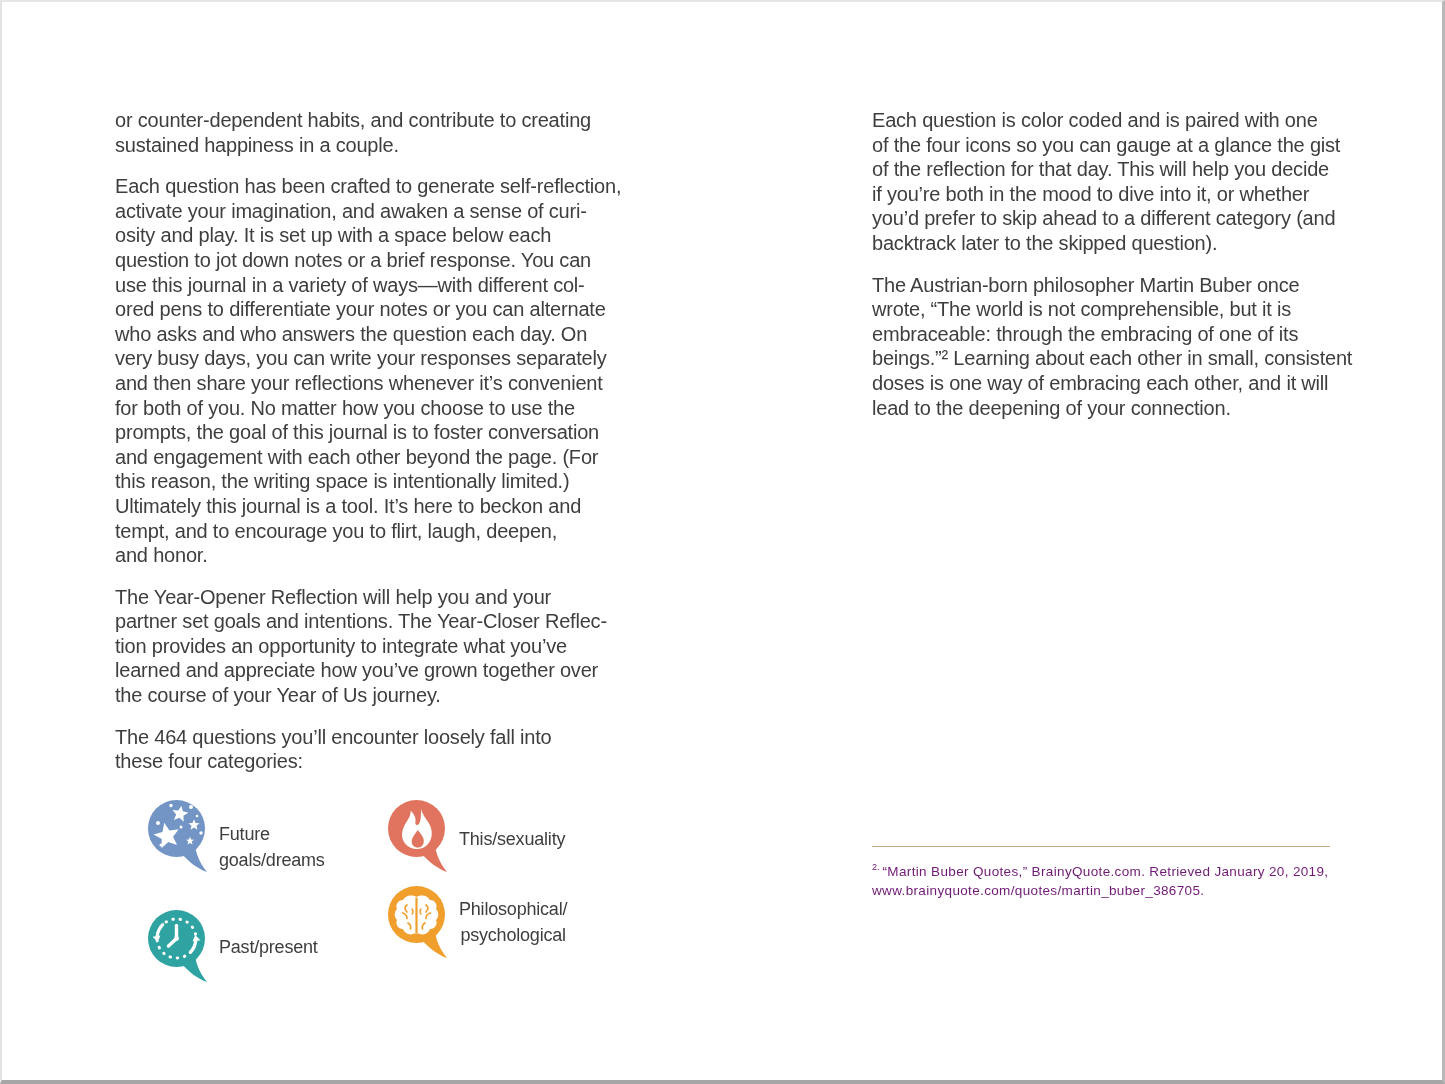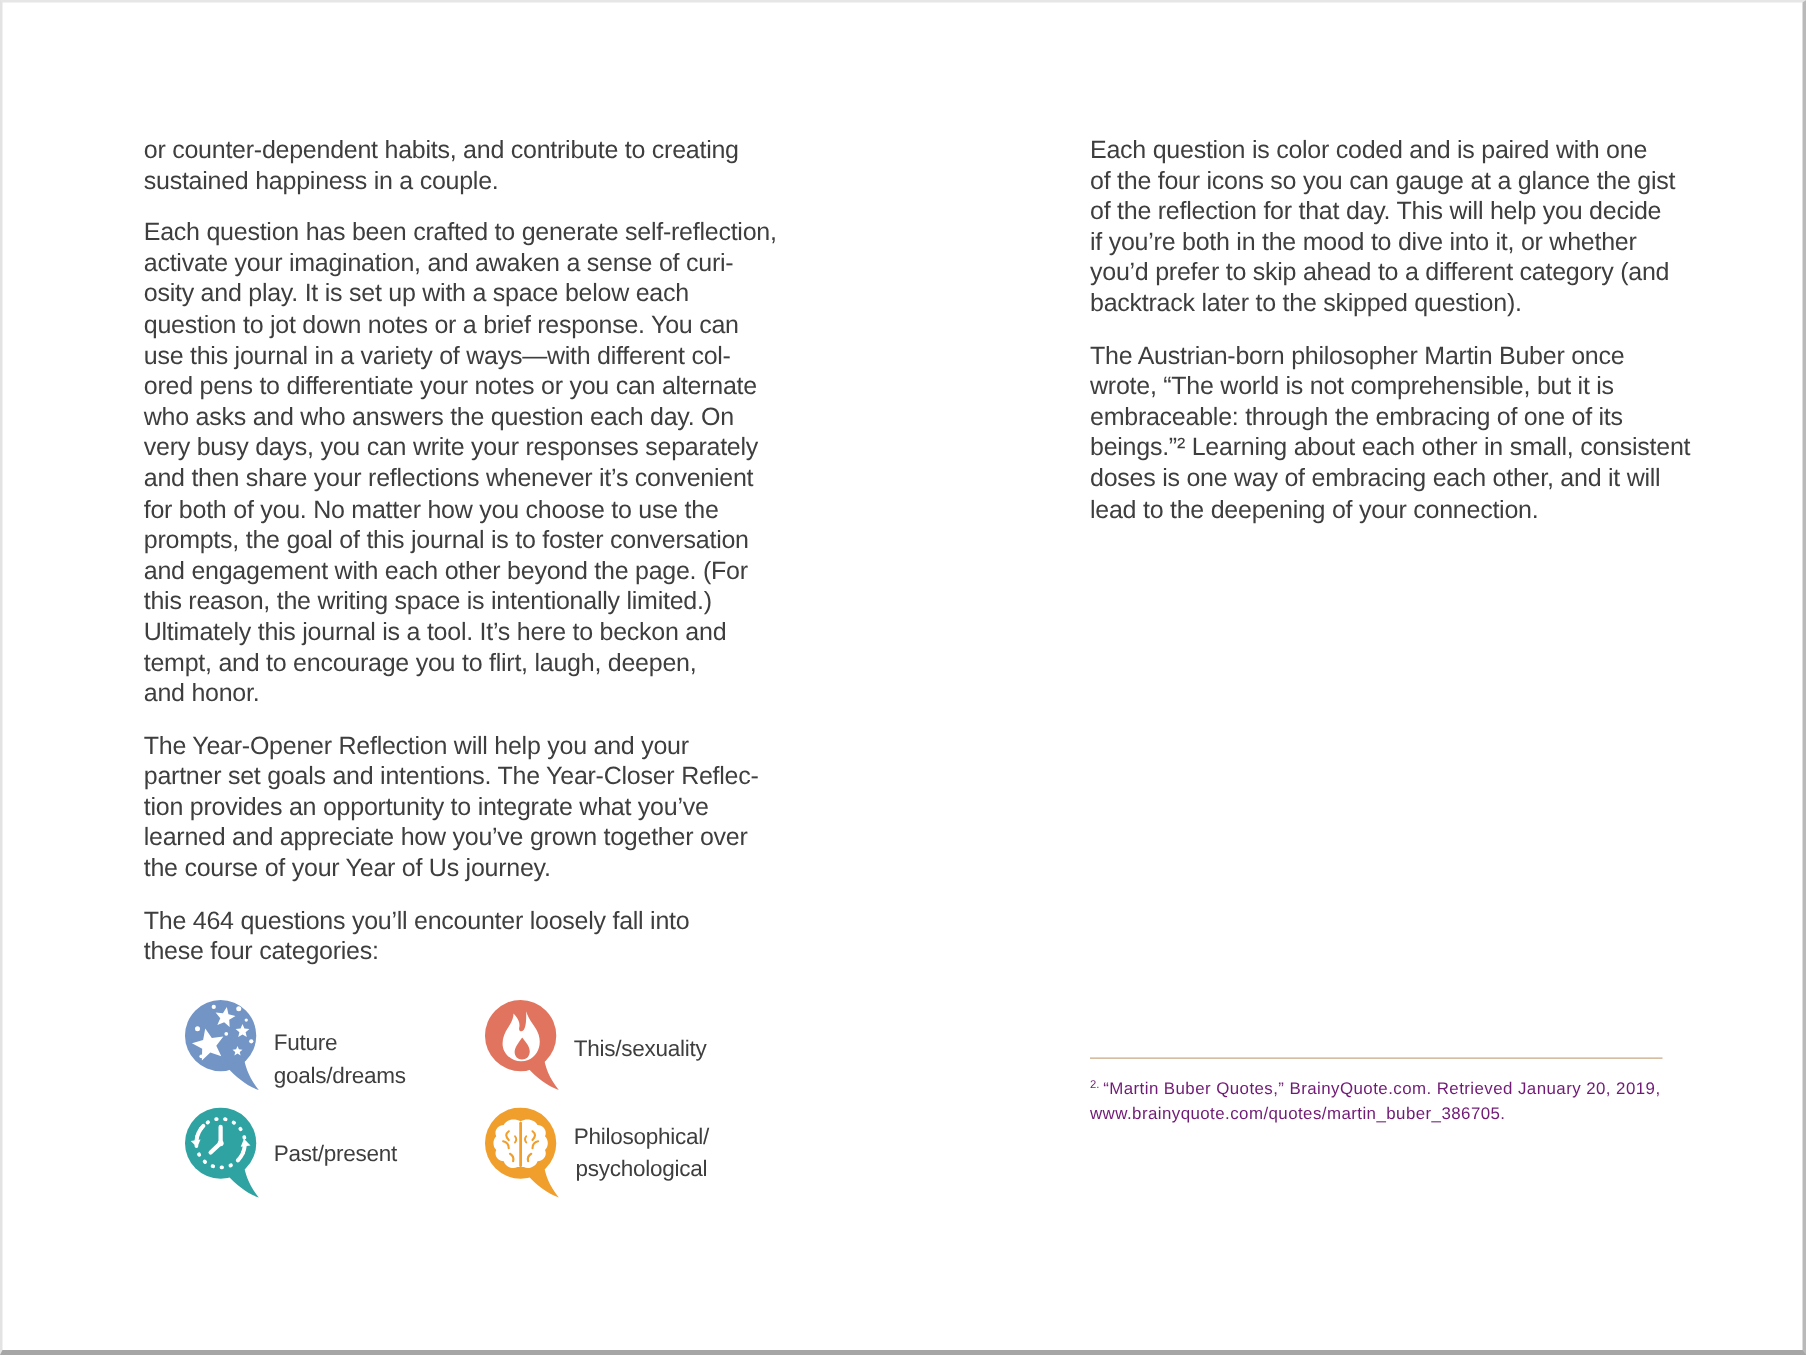--- a/index.html
+++ b/index.html
@@ -39,21 +39,21 @@
   .cat .icon-wrap { width: 66px; height: 78px; flex: 0 0 auto; }
   .cat .cat-label {
     margin-left: 5px;
     font-size: 18px;
     line-height: 26px;
     letter-spacing: -0.2px;
     white-space: pre-line;
   }
   #cat-a { left: 148px; top: 800px; align-items: center; }
   #cat-b { left: 388px; top: 800px; }
-  #cat-c { left: 148px; top: 886px; justify-content: space-between; }
+  #cat-c { left: 148px; top: 910px; justify-content: space-between; }
   #cat-d { left: 388px; top: 886px; text-align: center; }
   #cat-a .cat-label { padding-top: 15px; }
   #cat-b .cat-label { padding-top: 26px; }
   #cat-c .cat-label { padding-top: 24px; }
   #cat-d .cat-label { padding-top: 10px; }
 
   
   .footnote-area { position: absolute; left: 872px; top: 846px; width: 458px; }
   .footnote-rule {
     border: none; height: 1px; margin: 0 0 11px 0;

